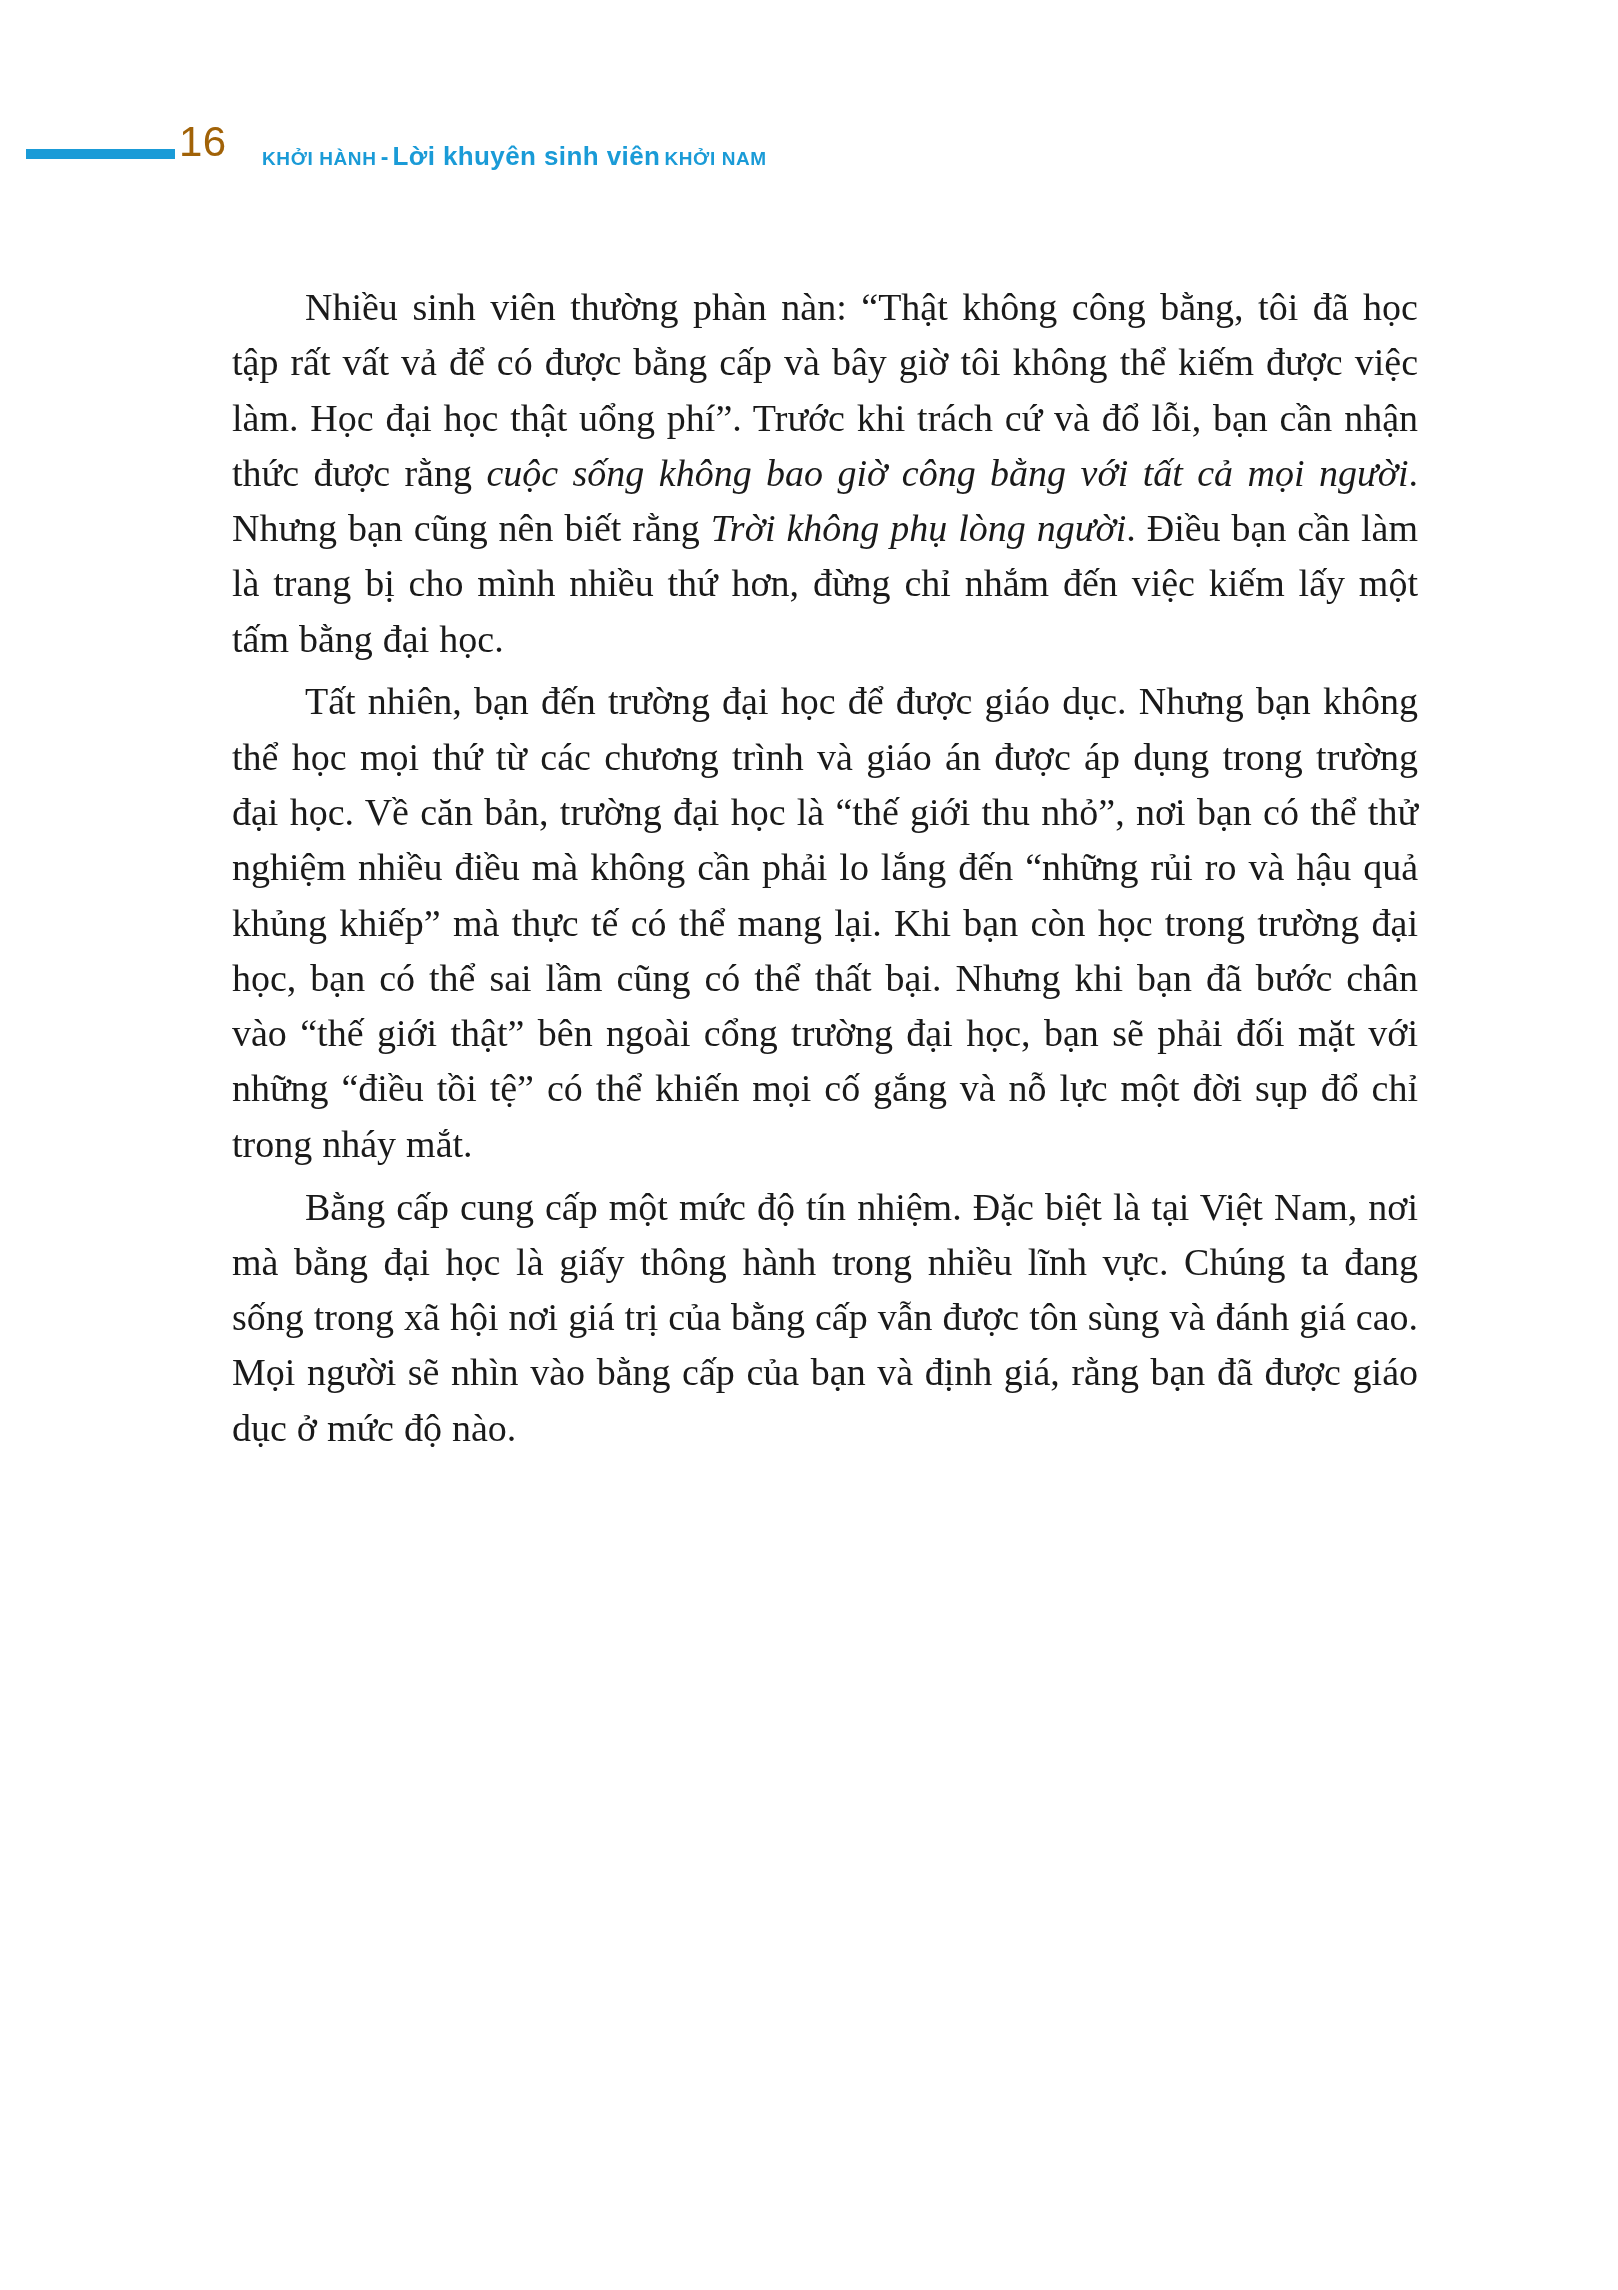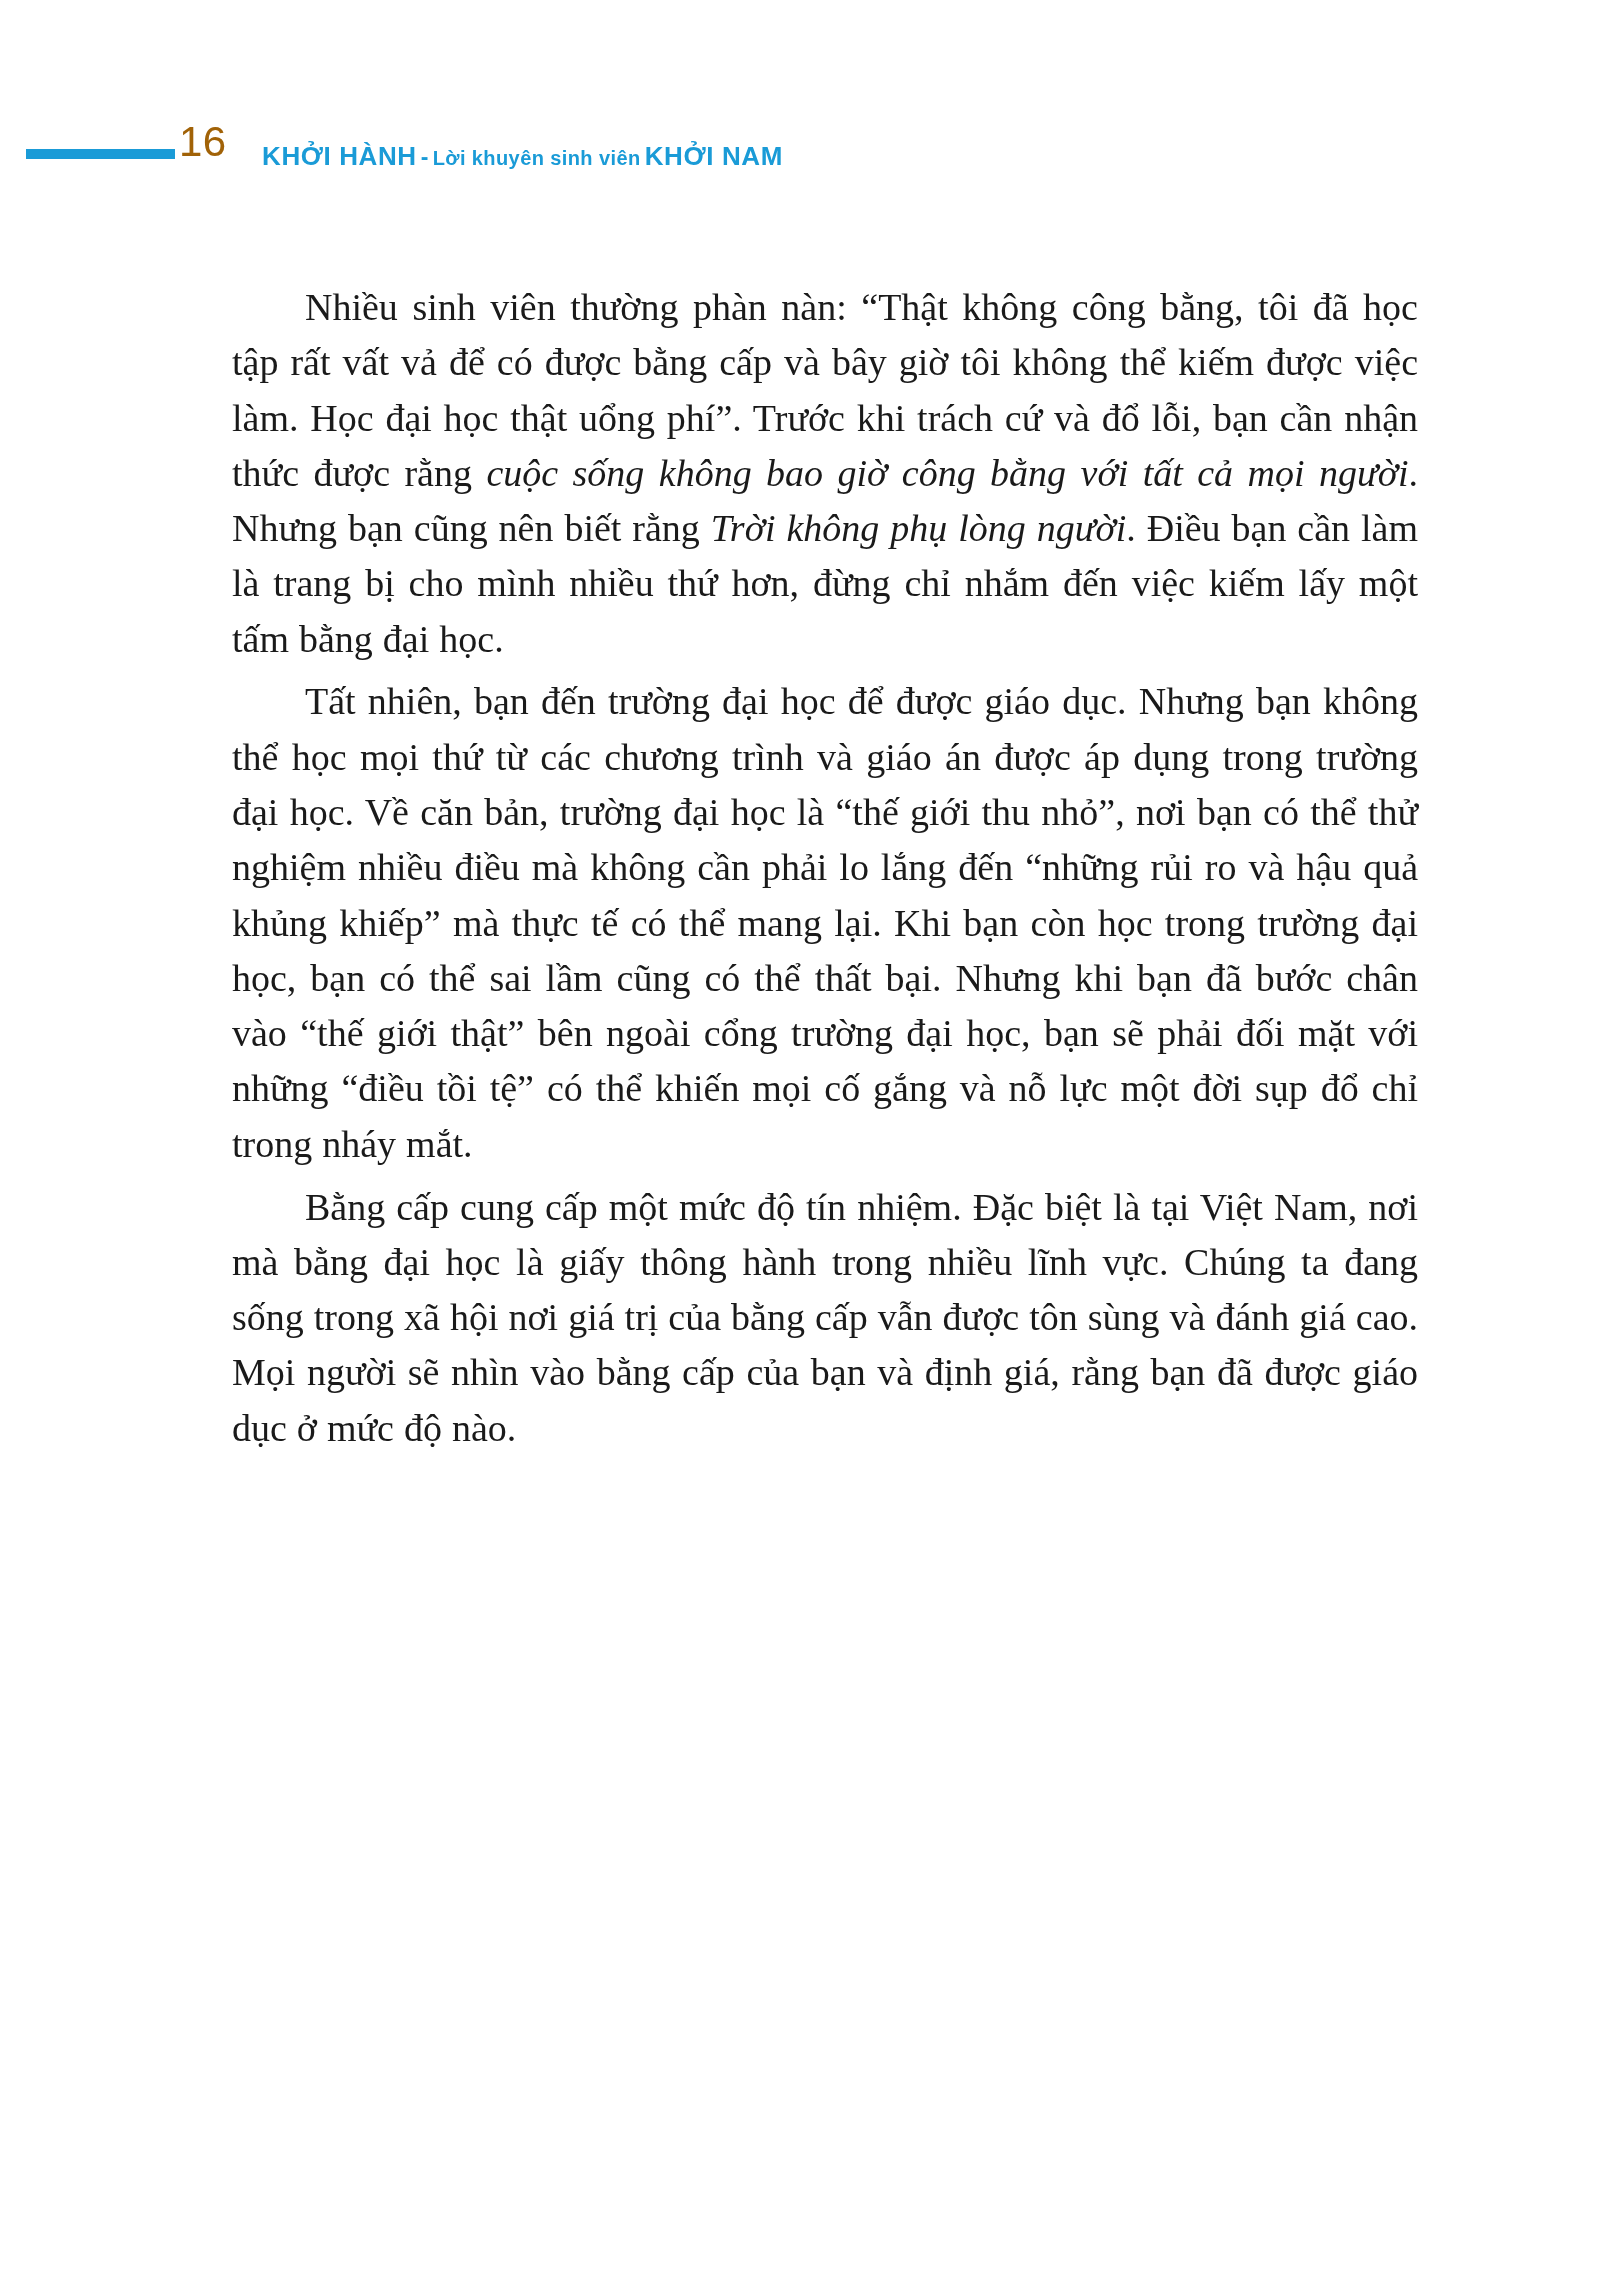--- a/index.html
+++ b/index.html
@@ -44,26 +44,26 @@
   }
   .running-head {
     position: absolute;
     top: 29px;
     left: 262px;
     white-space: nowrap;
     font-family: "Liberation Sans", sans-serif;
     color: #1a9bd7;
   }
   .rh-main {
-    font-size: 26px;
+    font-size: 19px;
     font-weight: 700;
     letter-spacing: 0.6px;
   }
   .rh-small {
-    font-size: 20px;
+    font-size: 26px;
     font-weight: 700;
     letter-spacing: 0.4px;
   }
   .rh-dash {
     font-size: 23px;
     font-weight: 700;
   }
 
   
   .content {

